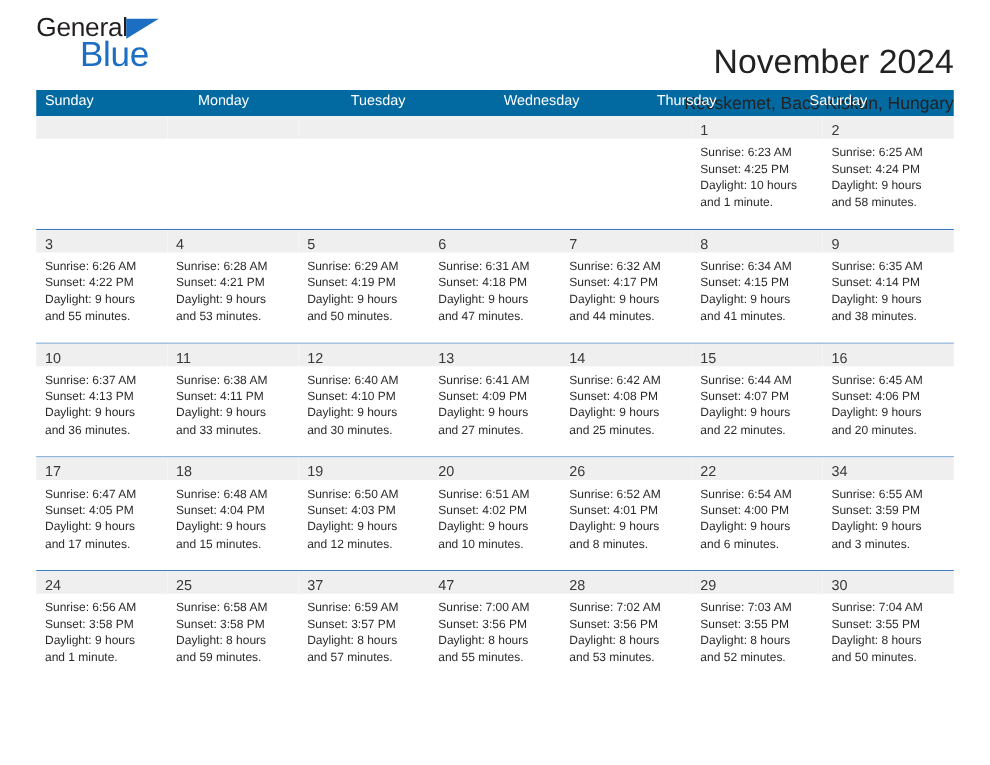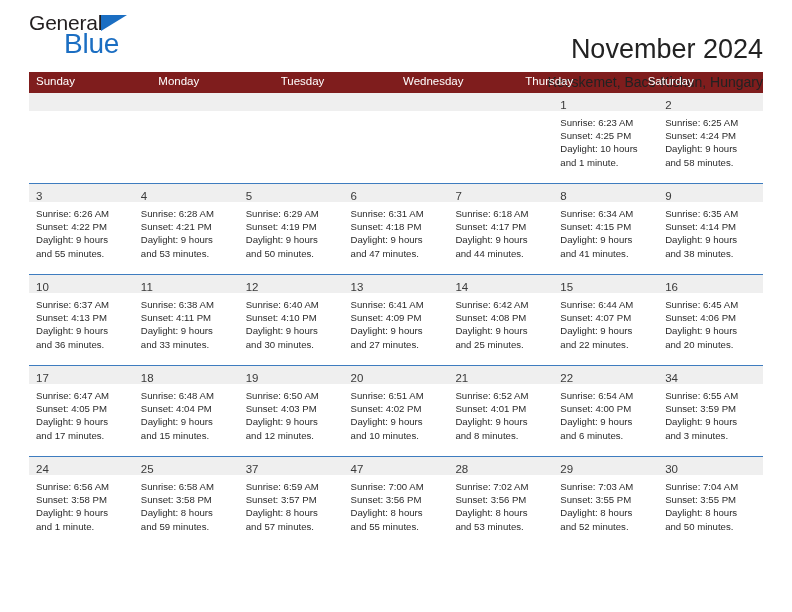--- a/index.html
+++ b/index.html
@@ -34,21 +34,21 @@
   .cal-title {
     font-size:27px; color:#222; font-weight:400; line-height:1.15;
     letter-spacing:0px;
   }
   .cal-sub {
     font-size:14px; color:#222; margin-top:9px; line-height:1.2;text-align:right;
   }
 
   
   .calendar { width:734px; }
-  .weekhead { display:flex; background:#7f1d1d; height:21px; }
+  .weekhead { display:flex; background:#0369a1; height:21px; }
   .weekhead .wh {
     flex:1 1 0; color:#ffffff; font-size:11.5px;
     padding:4px 0 0 7px; line-height:1;
   }
 
   .week { display:flex; border-top:1px solid #3e7cbf; }
   .week:first-of-type { border-top:none; }
   .cell {
     flex:1 1 0; width:104.85px; height:90px; position:relative;
     background:#ffffff;
@@ -162,21 +162,21 @@
             <div class="cell-body">
               <div>Sunrise: 6:31 AM</div>
               <div>Sunset: 4:18 PM</div>
               <div>Daylight: 9 hours</div>
               <div>and 47 minutes.</div>
             </div>
           </div>
           <div class="cell">
             <div class="daynum-band"><span class="daynum">7</span></div>
             <div class="cell-body">
-              <div>Sunrise: 6:18 AM</div>
+              <div>Sunrise: 6:32 AM</div>
               <div>Sunset: 4:17 PM</div>
               <div>Daylight: 9 hours</div>
               <div>and 44 minutes.</div>
             </div>
           </div>
           <div class="cell">
             <div class="daynum-band"><span class="daynum">8</span></div>
             <div class="cell-body">
               <div>Sunrise: 6:34 AM</div>
               <div>Sunset: 4:15 PM</div>
@@ -290,21 +290,21 @@
           <div class="cell">
             <div class="daynum-band"><span class="daynum">20</span></div>
             <div class="cell-body">
               <div>Sunrise: 6:51 AM</div>
               <div>Sunset: 4:02 PM</div>
               <div>Daylight: 9 hours</div>
               <div>and 10 minutes.</div>
             </div>
           </div>
           <div class="cell">
-            <div class="daynum-band"><span class="daynum">21</span></div>
+            <div class="daynum-band"><span class="daynum">26</span></div>
             <div class="cell-body">
               <div>Sunrise: 6:52 AM</div>
               <div>Sunset: 4:01 PM</div>
               <div>Daylight: 9 hours</div>
               <div>and 8 minutes.</div>
             </div>
           </div>
           <div class="cell">
             <div class="daynum-band"><span class="daynum">22</span></div>
             <div class="cell-body">

